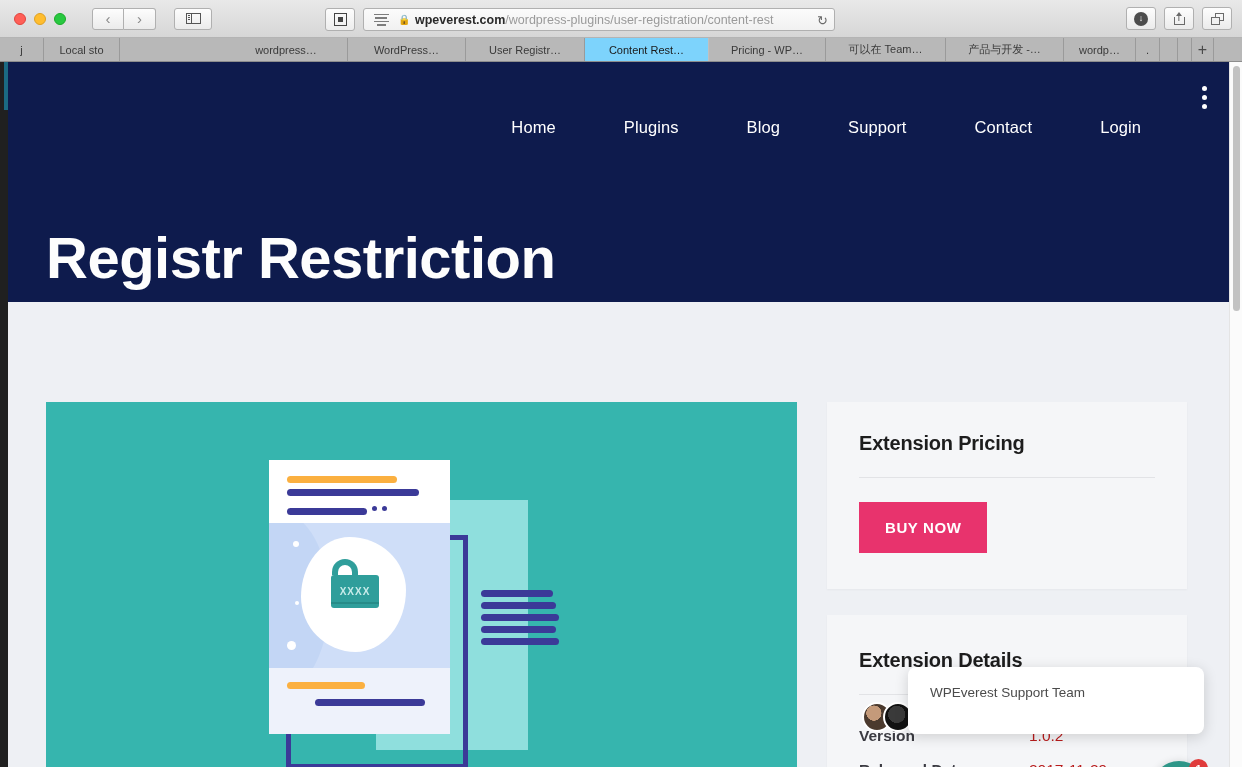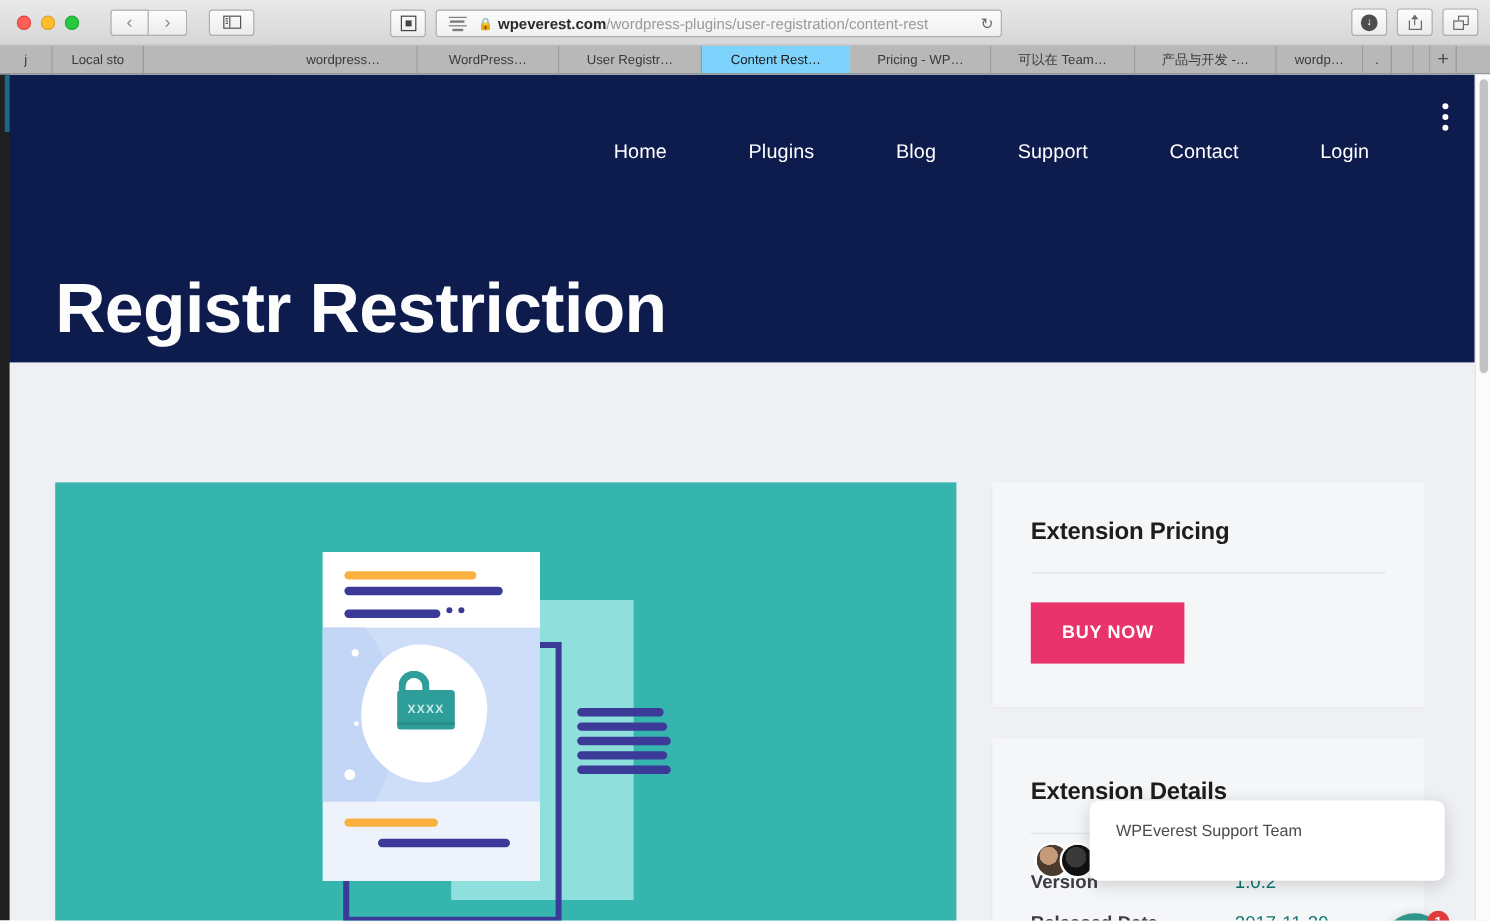--- a/index.html
+++ b/index.html
@@ -286,21 +286,21 @@
   .buy-btn {
     display: inline-block;
     background: #e8336d; color: #fff;
     font-size: 15px; font-weight: bold; letter-spacing: 0.6px;
     padding: 17px 26px;
   }
   .side-card.details { margin-top: 26px; padding-top: 34px; }
   .detail-table { width: 100%; border-collapse: collapse; margin-top: 24px; }
   .detail-table td { padding: 8px 0; font-size: 15.5px; vertical-align: top; }
   .detail-table td.k { color: #3b3b42; font-weight: bold; width: 170px; }
-  .detail-table td.v { color: #0f766e; }
+  .detail-table td.v { color: #b91c1c; }
 
   
   .chat-avatars {
     position: absolute; left: 862px; top: 640px;
     display: flex; z-index: 60;
   }
   .av {
     width: 30px; height: 30px; border-radius: 50%;
     border: 2px solid #fff; overflow: hidden;
   }

